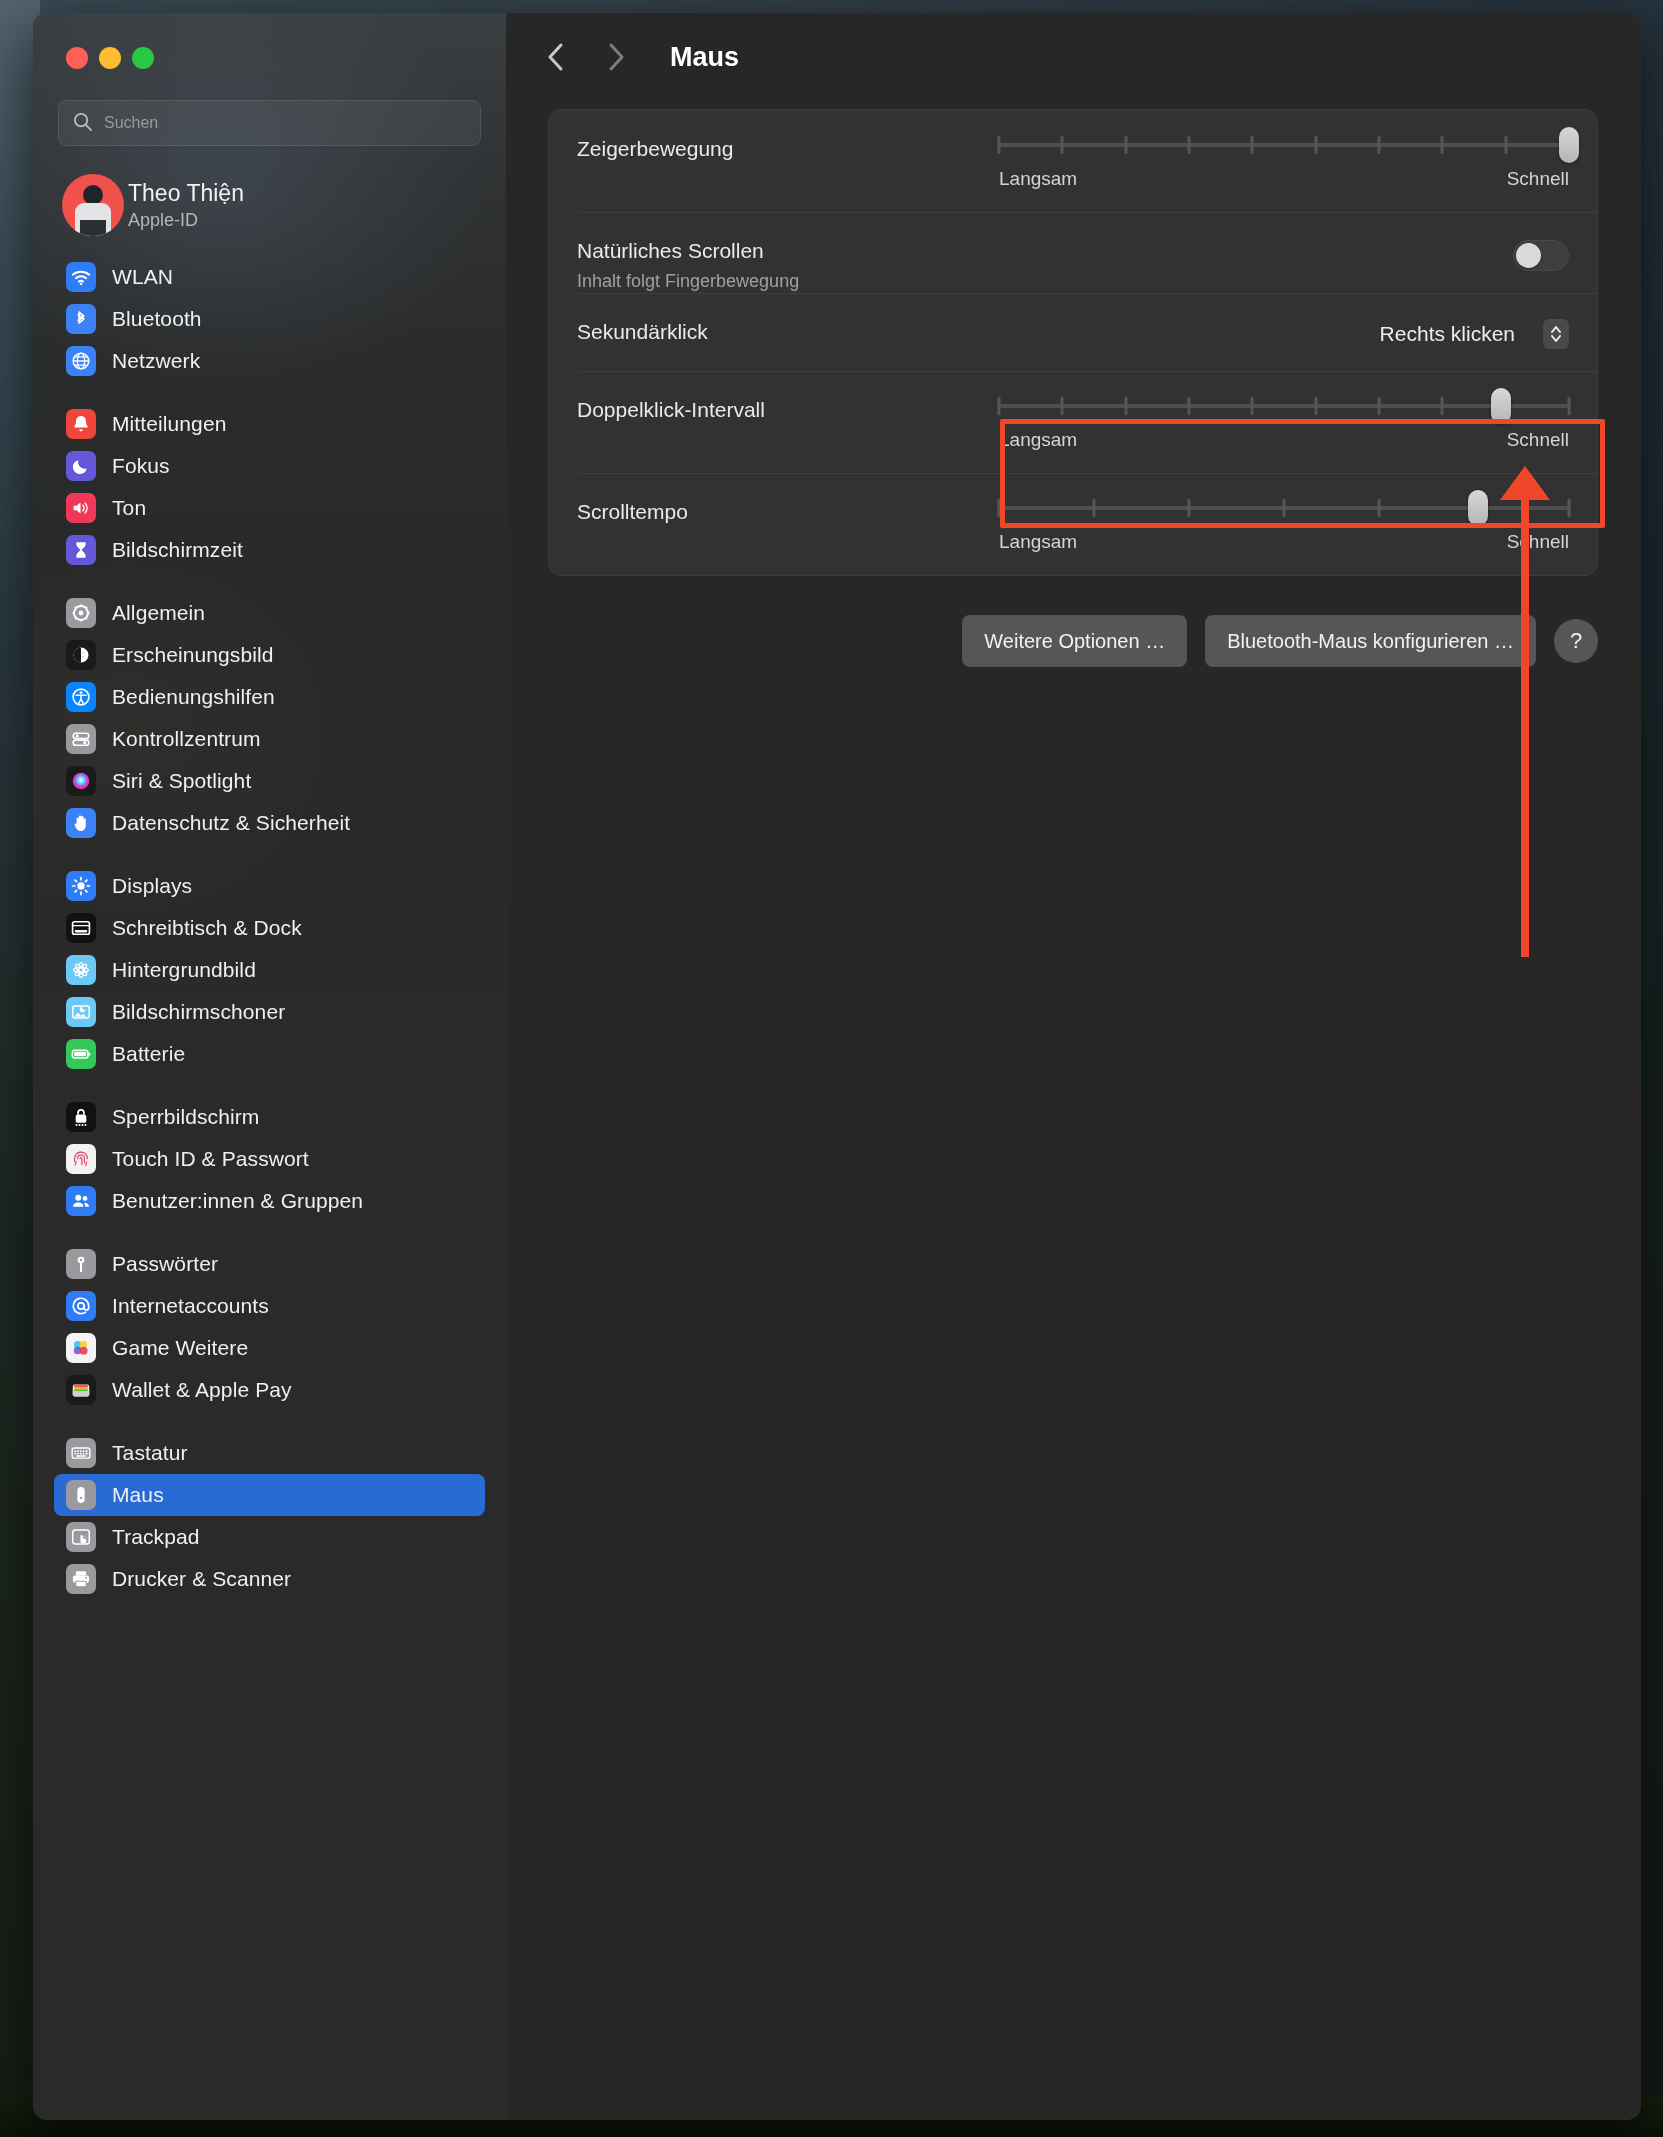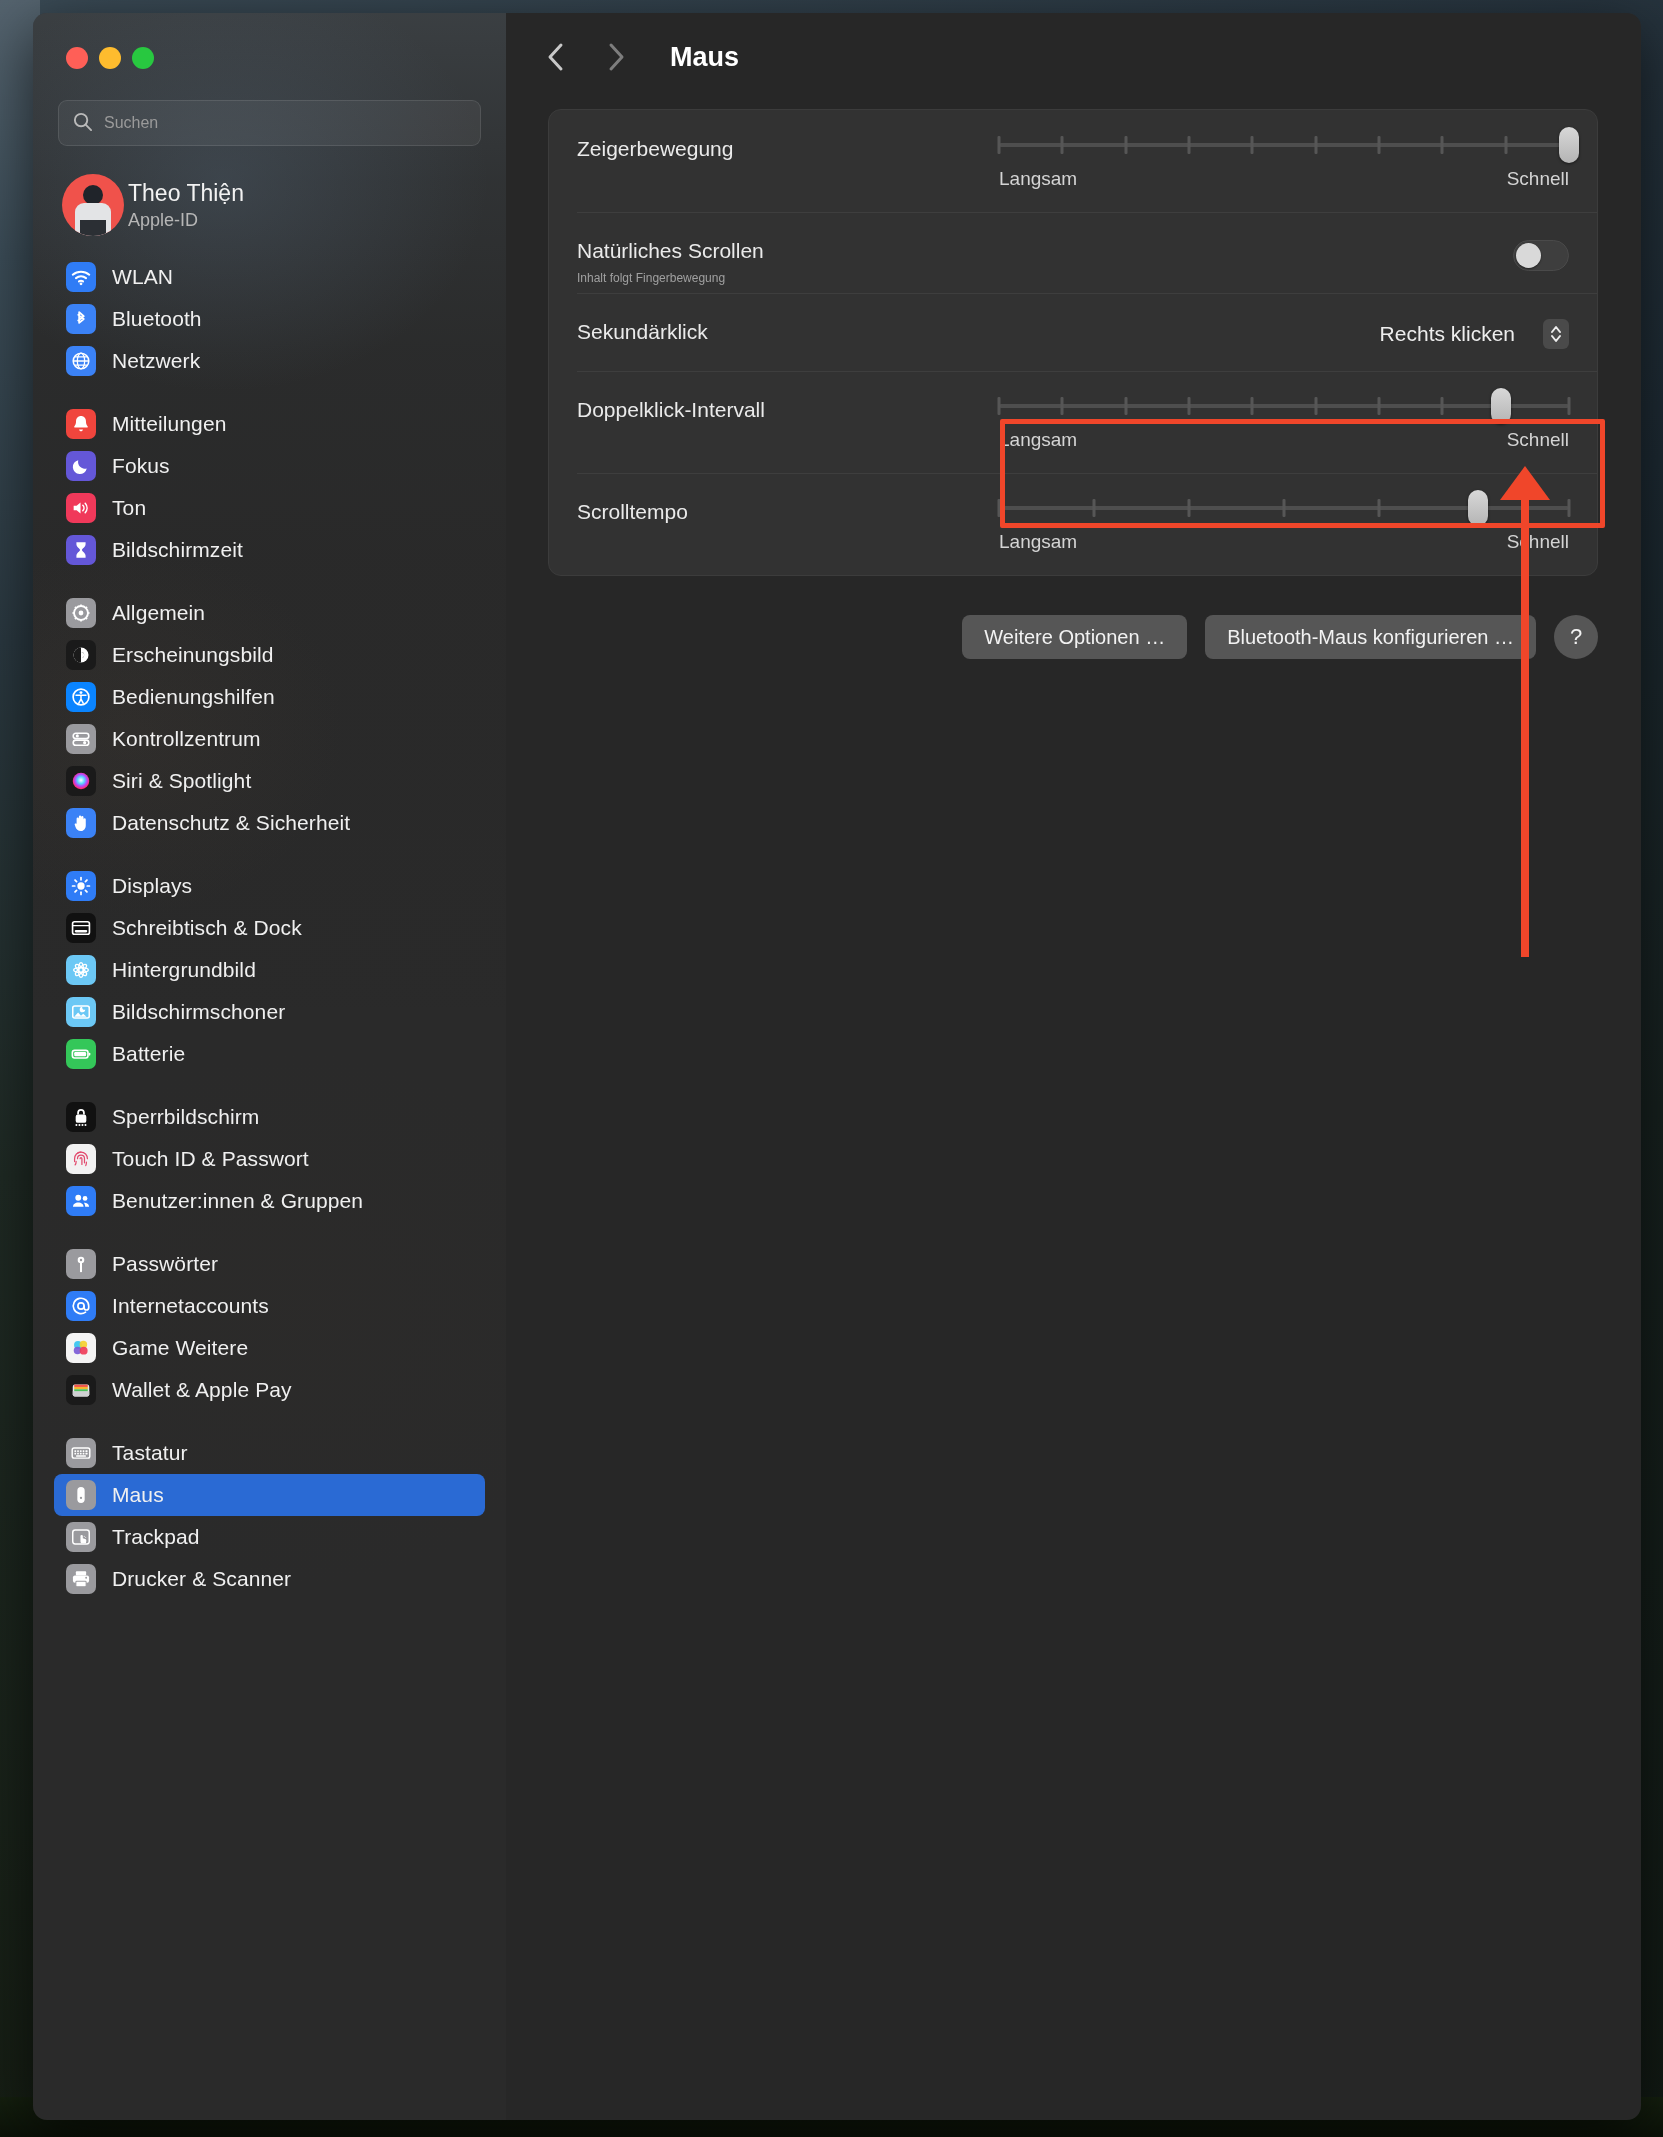--- a/index.html
+++ b/index.html
@@ -222,21 +222,21 @@
   .row-label-col {
     width: 400px;
     flex: none;
     padding-top: 27px;
   }
   .row-label {
     font-size: 21px;
     color: #eaeaea;
   }
   .row-sub {
-    font-size: 12px;
+    font-size: 18px;
     color: #a0a0a0;
     margin-top: 8px;
   }
   .row-control-col {
     flex: 1;
     padding-top: 20px;
     padding-bottom: 22px;
     display: flex;
     justify-content: flex-end;
     align-items: center;
@@ -329,21 +329,21 @@
     margin: 39px 43px 0 42px;
   }
   .btn {
     background: #565656;
     border: none;
     border-radius: 8px;
     color: #f2f2f2;
     font-size: 20px;
     font-family: "Liberation Sans", sans-serif;
     padding: 0 22px;
-    height: 44px;
+    height: 52px;
     display: flex;
     align-items: center;
   }
   .help-btn {
     width: 44px; height: 44px;
     border-radius: 50%;
     background: #565656;
     color: #f2f2f2;
     font-size: 22px;
     display: flex;

